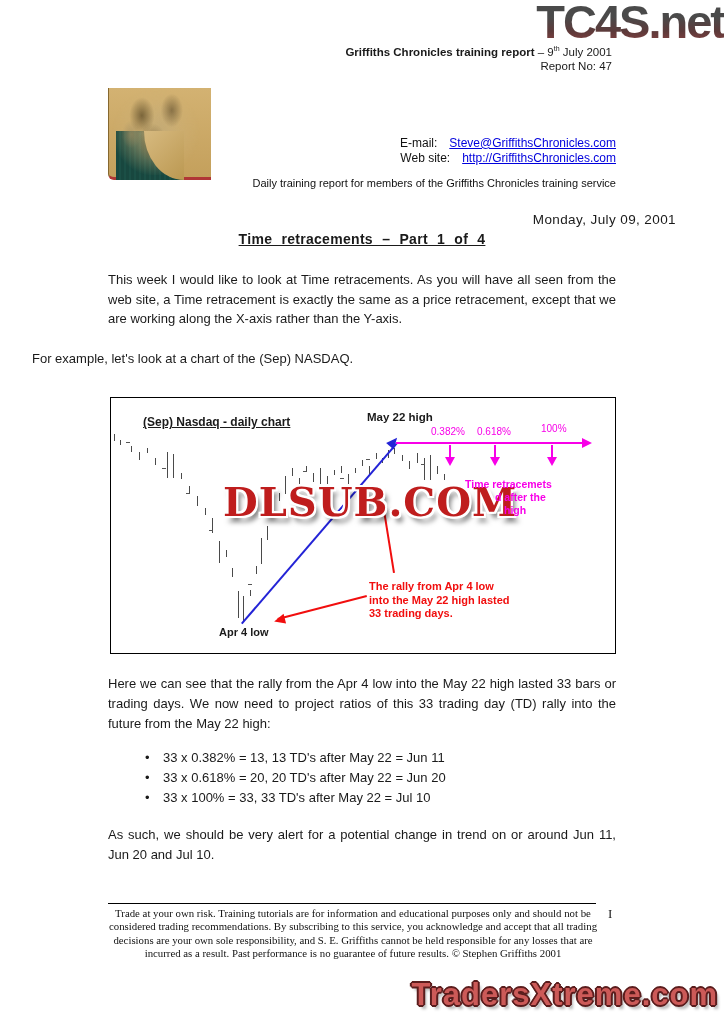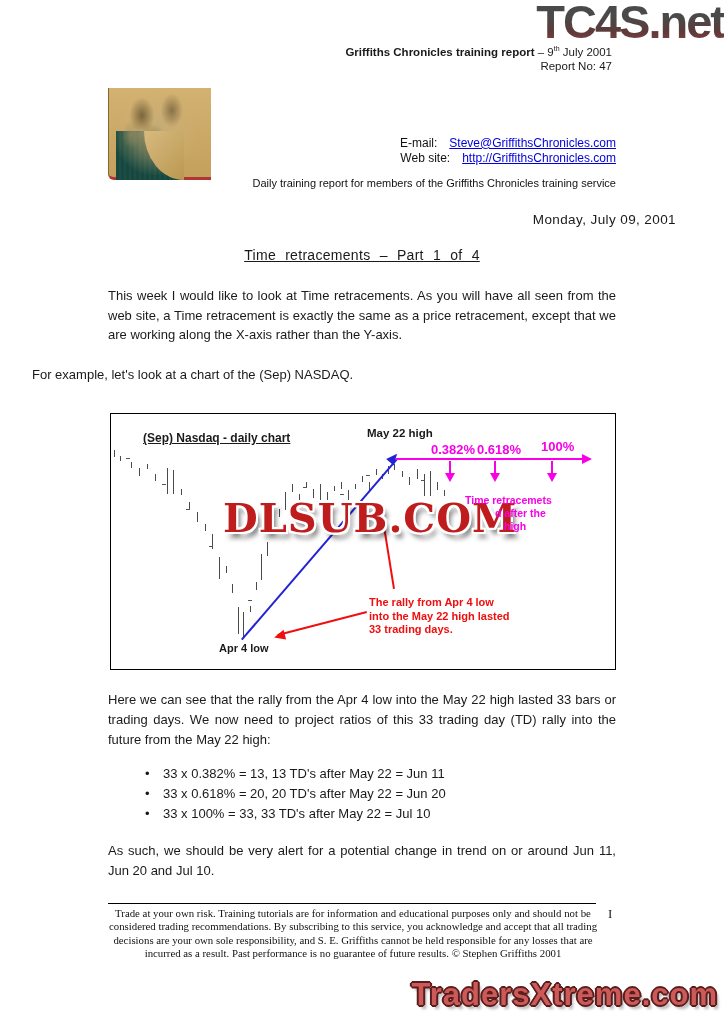--- a/index.html
+++ b/index.html
@@ -41,39 +41,39 @@
   .banner .swoosh{position:absolute;left:36px;top:43px;width:40px;height:49px;z-index:3;
         background:linear-gradient(135deg,#d7ba80 0%,#bb9851 100%);
         border-bottom-left-radius:100% 100%;}
   .banner .contact{position:absolute;right:2px;top:48px;z-index:5;font-size:12px;line-height:15.5px;text-align:right;}
   .banner .contact .lbl{color:#111;margin-right:12px;}
   .banner .contact a{color:#0000dd;text-decoration:underline;}
   .banner .tagline{position:absolute;right:2px;top:89px;z-index:5;font-size:11px;color:#111;white-space:nowrap;}
 
   
   .dateline{margin-top:29px;text-align:right;padding-right:48px;font-size:13.5px;letter-spacing:.4px;}
-  .doc-title{margin-top:20px;text-align:center;font-size:14px;font-weight:normal;
+  .doc-title{margin-top:4px;text-align:center;font-size:14px;font-weight:bold;
         text-decoration:underline;word-spacing:5px;letter-spacing:.3px;}
   .para{margin:0 108px;width:508px;font-size:13px;line-height:19.8px;text-align:justify;}
   .p1{margin-top:23px;}
   .p2{margin-top:20px;text-align:left;margin-left:32px;}
   .p3{margin-top:20px;}
   .p4{margin-top:17px;}
   .bullets{margin:15px 108px 0;padding:0;list-style:none;font-size:13px;line-height:20px;}
   .bullets li{padding-left:55px;position:relative;}
   .bullets li::before{content:"•";position:absolute;left:37px;top:0;}
 
   
   .chart{position:relative;margin:28px 0 0 110px;width:504px;height:255px;border:1px solid #000;background:#fff;}
   .chart .ctitle{position:absolute;left:32px;top:17px;font-size:12px;font-weight:bold;text-decoration:underline;}
   .chart .high-lbl{position:absolute;left:256px;top:13px;font-size:11.5px;font-weight:bold;}
   .chart .low-lbl{position:absolute;left:108px;top:228px;font-size:11px;font-weight:bold;}
   .bar{position:absolute;width:1px;background:#4a4a4a;}
   .dash{position:absolute;width:4px;height:1px;background:#555;}
-  .ratio-lbl{position:absolute;font-size:13px;font-weight:bold;color:#f800e8;}
+  .ratio-lbl{position:absolute;font-size:10px;font-weight:normal;color:#f800e8;}
   .mline{position:absolute;left:285px;top:44px;width:188px;height:2px;background:#f800e8;}
   .mhead{position:absolute;left:471px;top:40px;width:0;height:0;
         border-top:5px solid transparent;border-bottom:5px solid transparent;border-left:10px solid #f800e8;}
   .dline{position:absolute;top:47px;width:2px;height:13px;background:#f800e8;}
   .dhead{position:absolute;top:59px;width:0;height:0;
         border-left:5px solid transparent;border-right:5px solid transparent;border-top:9px solid #f800e8;}
   .blueline{position:absolute;left:130px;top:225px;width:238px;height:2px;background:#2323d6;
         transform:rotate(-49.3deg);transform-origin:0 0;}
   .bluehead{position:absolute;left:277px;top:39px;width:0;height:0;
         border-top:5px solid transparent;border-bottom:5px solid transparent;border-left:11px solid #2323d6;

